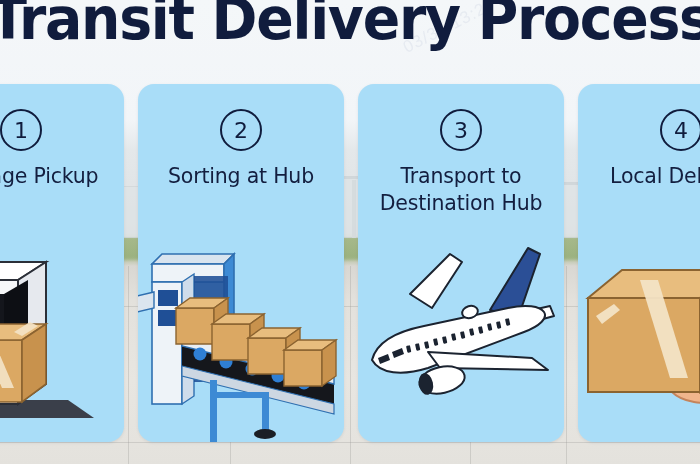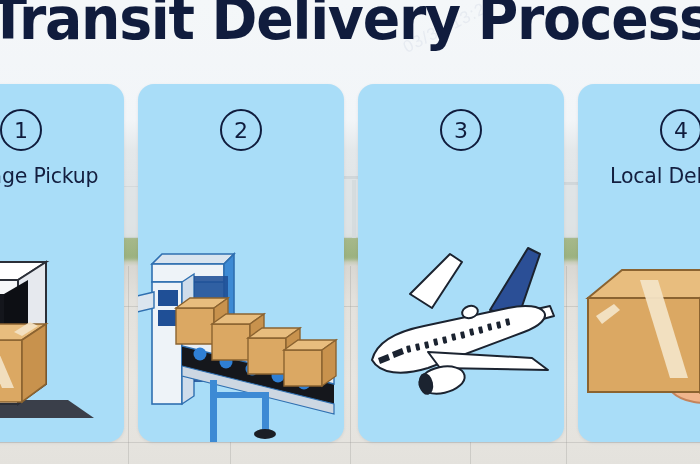--- a/index.html
+++ b/index.html
@@ -244,20 +244,21 @@
           <rect x="-40" y="170" width="92" height="12" fill="#2b2f38"></rect>
           <rect x="6" y="172" width="14" height="8" rx="2" fill="#e2453c"></rect>
           <circle cx="-14" cy="186" r="20" fill="#1b1e25"></circle>
           <circle cx="-14" cy="186" r="9" fill="#cfd4da"></circle>
         </svg>
       </div>
     </div>
 
     <div class="card">
       <div class="badge">2</div>
+      <div class="card-label">Sorting at Hub</div>
       <div class="art">
         <svg viewBox="0 0 206 210">
 
           <polygon points="14,32 86,32 96,22 24,22" fill="#d9e4ef" stroke="#2f6fb0" stroke-width="1.6"></polygon>
           <rect x="14" y="32" width="72" height="18" fill="#eef3f8" stroke="#2f6fb0" stroke-width="1.6"></rect>
           <polygon points="86,32 96,22 96,140 86,150" fill="#3d8ad4" stroke="#2f6fb0" stroke-width="1.6"></polygon>
           <rect x="14" y="50" width="30" height="122" fill="#eef3f8" stroke="#2f6fb0" stroke-width="1.6"></rect>
           <polygon points="44,50 56,42 56,164 44,172" fill="#cfdceb" stroke="#2f6fb0" stroke-width="1.4"></polygon>
           <rect x="56" y="44" width="34" height="106" fill="#1f4f96" opacity=".88"></rect>
 
@@ -294,20 +295,22 @@
           <rect x="72" y="148" width="7" height="62" fill="#3d8ad4"></rect>
           <rect x="124" y="160" width="7" height="40" fill="#3d8ad4"></rect>
           <ellipse cx="127" cy="202" rx="11" ry="5" fill="#1b1e25"></ellipse>
           <rect x="72" y="160" width="58" height="6" fill="#3d8ad4"></rect>
         </svg>
       </div>
     </div>
 
     <div class="card">
       <div class="badge">3</div>
+      <div class="card-label">Transport to
+Destination Hub</div>
       <div class="art">
         <svg viewBox="0 0 206 210">
           <g stroke="#1b2330" stroke-width="2" stroke-linejoin="round">
 
             <polygon points="52,62 92,22 104,30 74,76" fill="#ffffff"></polygon>
 
             <polygon points="132,78 170,16 182,22 160,86" fill="#2b4f96"></polygon>
 
             <polygon points="148,84 192,74 196,84 152,96" fill="#ffffff"></polygon>
 

